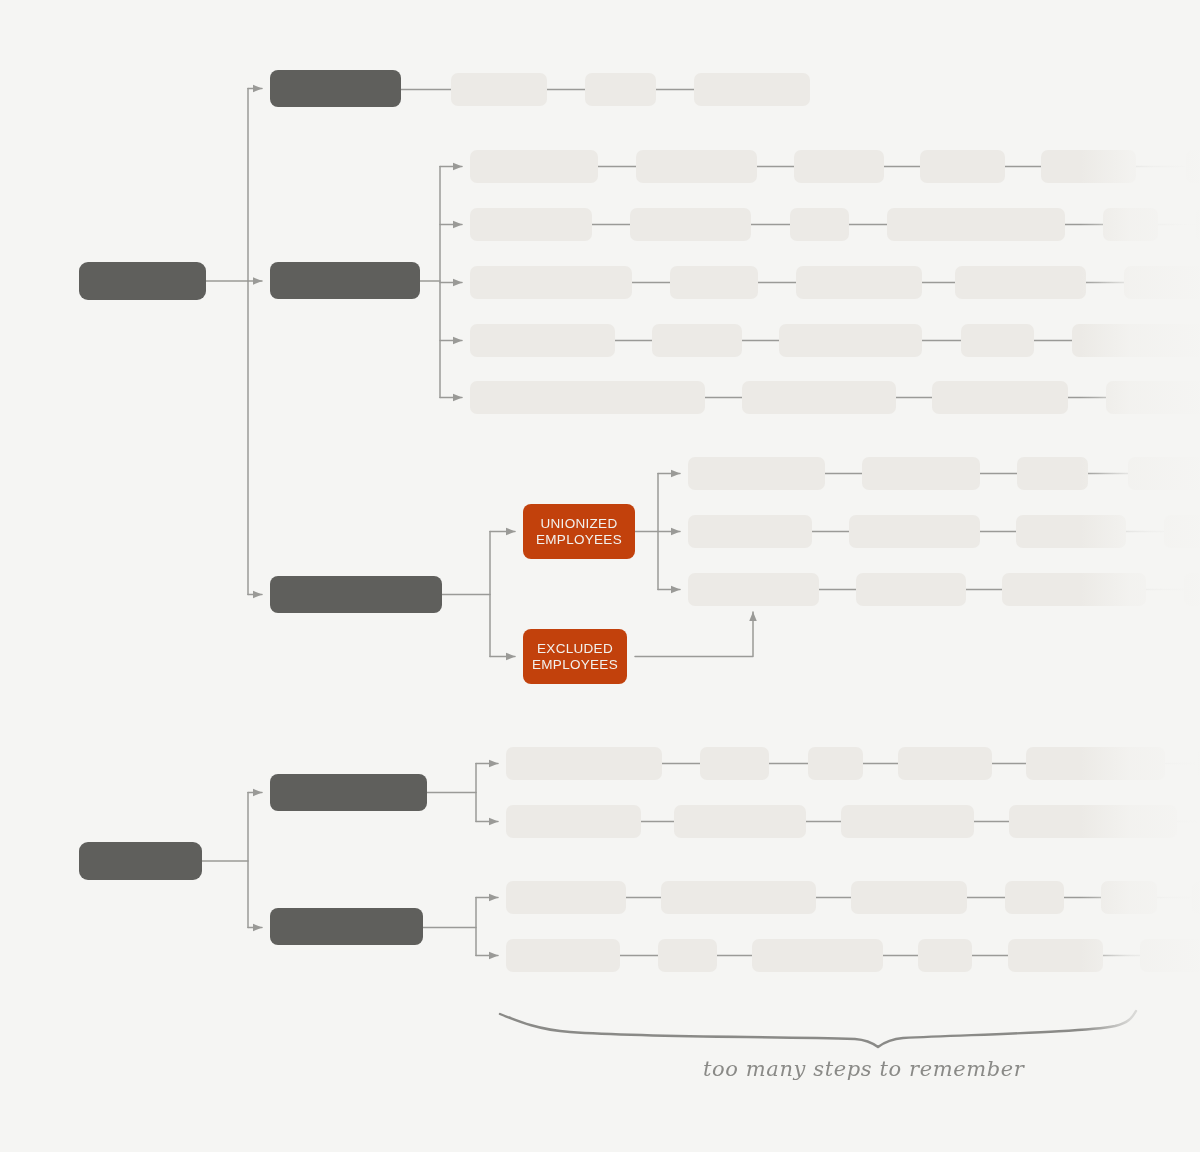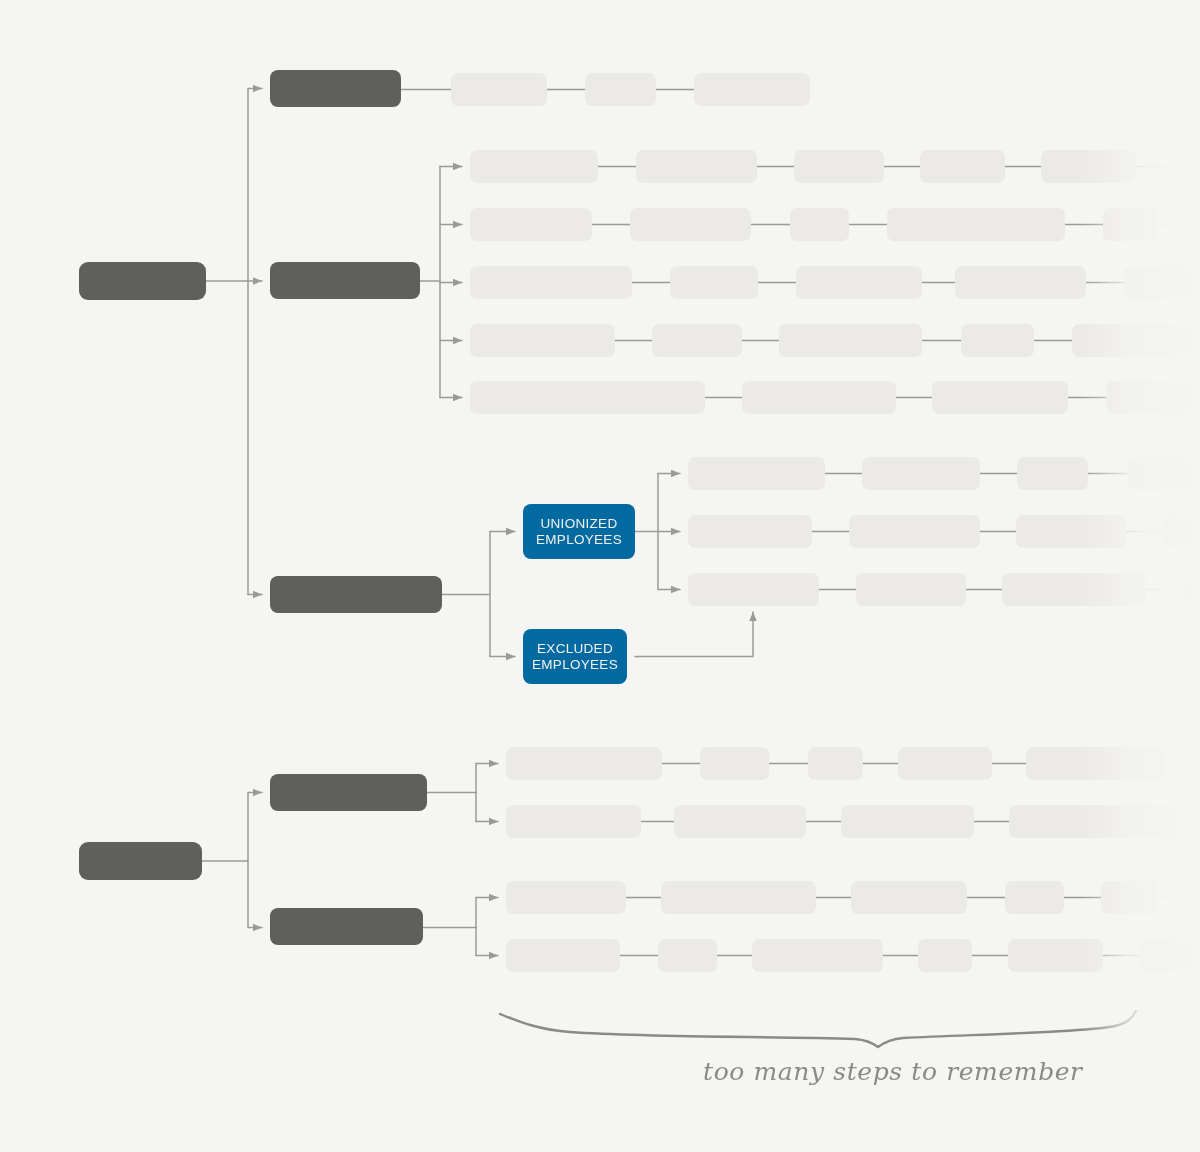--- a/index.html
+++ b/index.html
@@ -40,37 +40,37 @@
     letter-spacing: 0.4px;
     border-radius: 9px;
   }
   .node.cat {
     background: #5f5f5c;
     color: #f2f1ee;
     font-size: 14.5px;
     border-radius: 8px;
   }
   .node.group {
-    background: #0369a1;
+    background: #c2410c;
     color: #f2f1ee;
     font-size: 13.5px;
     letter-spacing: 0.3px;
     border-radius: 8px;
   }
   .node.step {
     background: #eceae6;
     color: #8d8d8a;
     font-size: 14.5px;
     border-radius: 7px;
   }
   .hand {
     position: absolute;
     font-family: "DejaVu Serif", serif;
     font-style: italic;
-    font-size: 25px;
+    font-size: 21px;
     color: #8a8a87;
     letter-spacing: 0.6px;
     white-space: pre;
   }
   #fade {
     position: absolute;
     top: 0;
     right: 0;
     width: 120px;
     height: 1152px;

